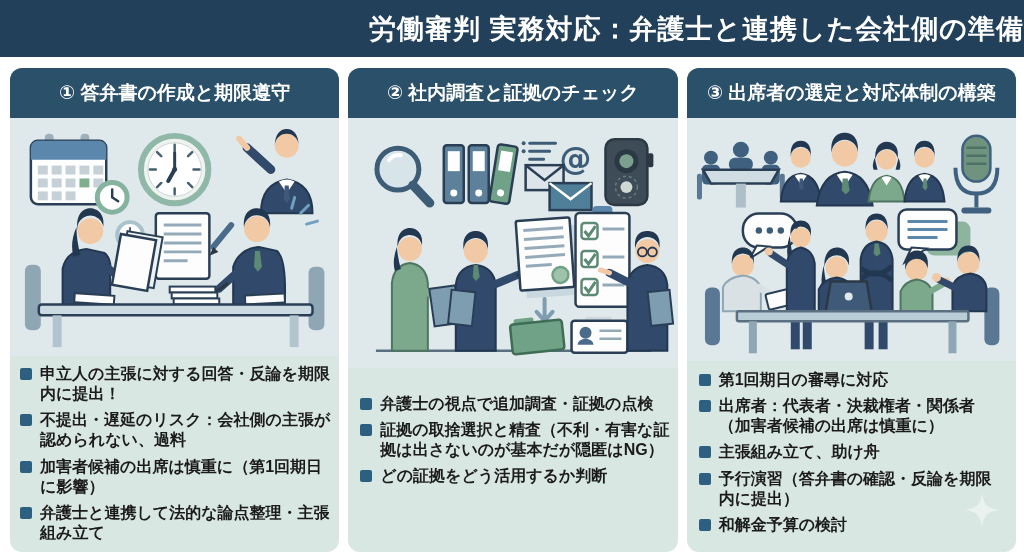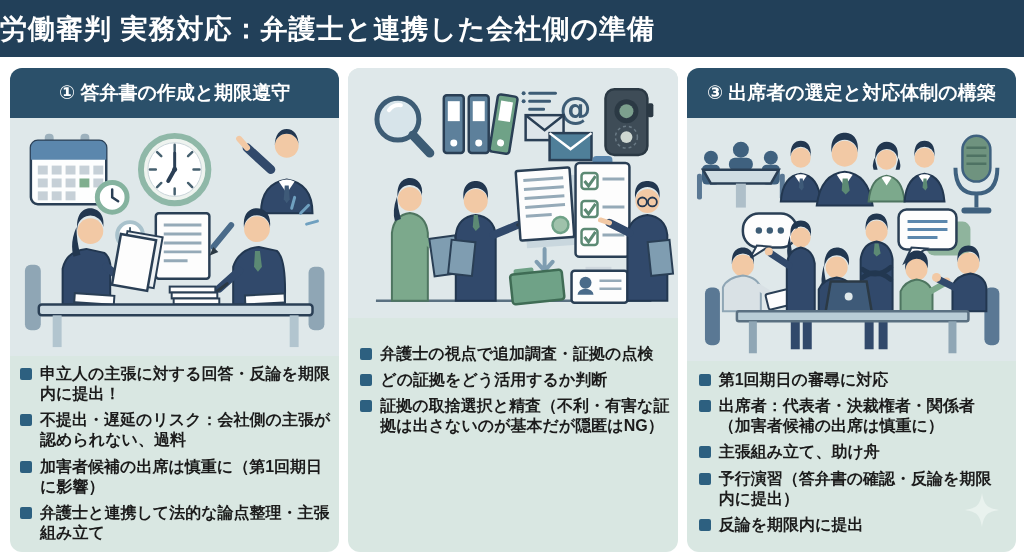--- a/index.html
+++ b/index.html
@@ -7,21 +7,21 @@
     --illustration-bg:#dfe8ea; --bullet:#2d6080; --text:#1b1b1b;
   }
   *{box-sizing:border-box;}
   html,body{margin:0;padding:0;}
   body{
     width:1024px;height:559px;background:#ffffff;overflow:hidden;
     font-family:"Liberation Sans","DejaVu Sans",sans-serif;
   }
   .header-band{
     width:1024px;height:57px;background:var(--header-band);
-    display:flex;align-items:center;justify-content:flex-start;
+    display:flex;align-items:center;justify-content:flex-end;
   }
   .main-title{color:#fff;font-size:27px;font-weight:bold;letter-spacing:1px;white-space:nowrap;}
   .columns{display:flex;gap:9px;padding:11px 8px 0 10px;}
   .card{
     width:330px;height:484px;border-radius:12px;overflow:hidden;
     background:var(--panel-body);display:flex;flex-direction:column;position:relative;
   }
   .card-header{
     height:50px;flex:0 0 auto;background:var(--panel-header);
     display:flex;align-items:center;justify-content:center;
@@ -147,20 +147,21 @@
           <span class="bt">加害者候補の出席は慎重に（第1回期日に影響）</span>
         </li>
         <li>
           <span class="sq"></span>
           <span class="bt">弁護士と連携して法的な論点整理・主張組み立て</span>
         </li>
       </ul>
   </div>
 
   <div class="card card-2">
+    <div class="card-header">② 社内調査と証拠のチェック</div>
     <div class="illustration">
       <svg viewBox="0 0 330 240">
         <g>
           <circle cx="50" cy="46" r="21" fill="#d7e4ea" stroke="#3d5c75" stroke-width="5"></circle>
           <path d="M41,37 a13,13 0 0 1 12,-5" stroke="#fff" stroke-width="4" fill="none" stroke-linecap="round"></path>
           <path d="M65,62 L82,80" stroke="#3d5c75" stroke-width="9" stroke-linecap="round"></path>
         </g>
         <g transform="translate(96,16)">
           <rect x="0" y="6" width="20" height="58" rx="3" fill="#5d809b" stroke="#2a3f55" stroke-width="2.5"></rect>
           <rect x="4" y="12" width="12" height="20" fill="#fff"></rect>
@@ -253,25 +254,25 @@
         </g>
       </svg>
     </div>
     <ul class="bullets">
         <li>
           <span class="sq"></span>
           <span class="bt">弁護士の視点で追加調査・証拠の点検</span>
         </li>
         <li>
           <span class="sq"></span>
+          <span class="bt">証拠の取捨選択と精査（不利・有害な証拠は出さないのが基本だが隠匿はNG）</span>
+        </li>
+        <li>
+          <span class="sq"></span>
           <span class="bt">どの証拠をどう活用するか判断</span>
-        </li>
-        <li>
-          <span class="sq"></span>
-          <span class="bt">証拠の取捨選択と精査（不利・有害な証拠は出さないのが基本だが隠匿はNG）</span>
         </li>
       </ul>
   </div>
 
   <div class="card card-3">
     <div class="card-header">③ 出席者の選定と対応体制の構築</div>
     <div class="illustration">
       <svg viewBox="0 0 330 240">
         <g transform="translate(10,22)">
           <circle cx="44" cy="8" r="8" fill="#3f617f"></circle>
@@ -404,21 +405,21 @@
         <li>
           <span class="sq"></span>
           <span class="bt">主張組み立て、助け舟</span>
         </li>
         <li>
           <span class="sq"></span>
           <span class="bt">予行演習（答弁書の確認・反論を期限内に提出）</span>
         </li>
         <li>
           <span class="sq"></span>
-          <span class="bt">反論を期限内に提出</span>
+          <span class="bt">和解金予算の検討</span>
         </li>
       </ul>
     <svg class="sparkle" width="40" height="40" viewBox="-20 -20 40 40">
       <path d="M0,-17 C2,-5 5,-2 17,0 C5,2 2,5 0,17 C-2,5 -5,2 -17,0 C-5,-2 -2,-5 0,-17 Z" fill="#e9f2ee"></path>
     </svg>
   </div>
 
 </div>
 
 </body></html>

